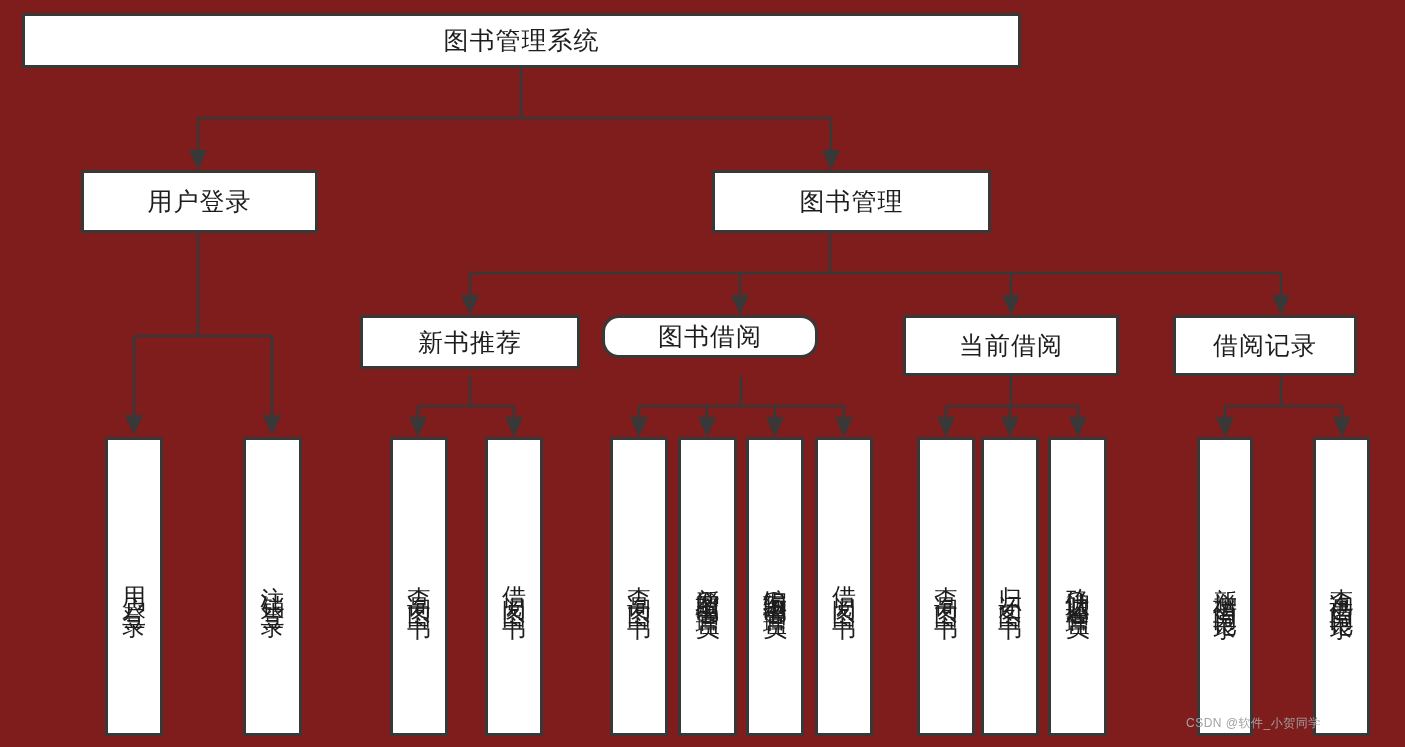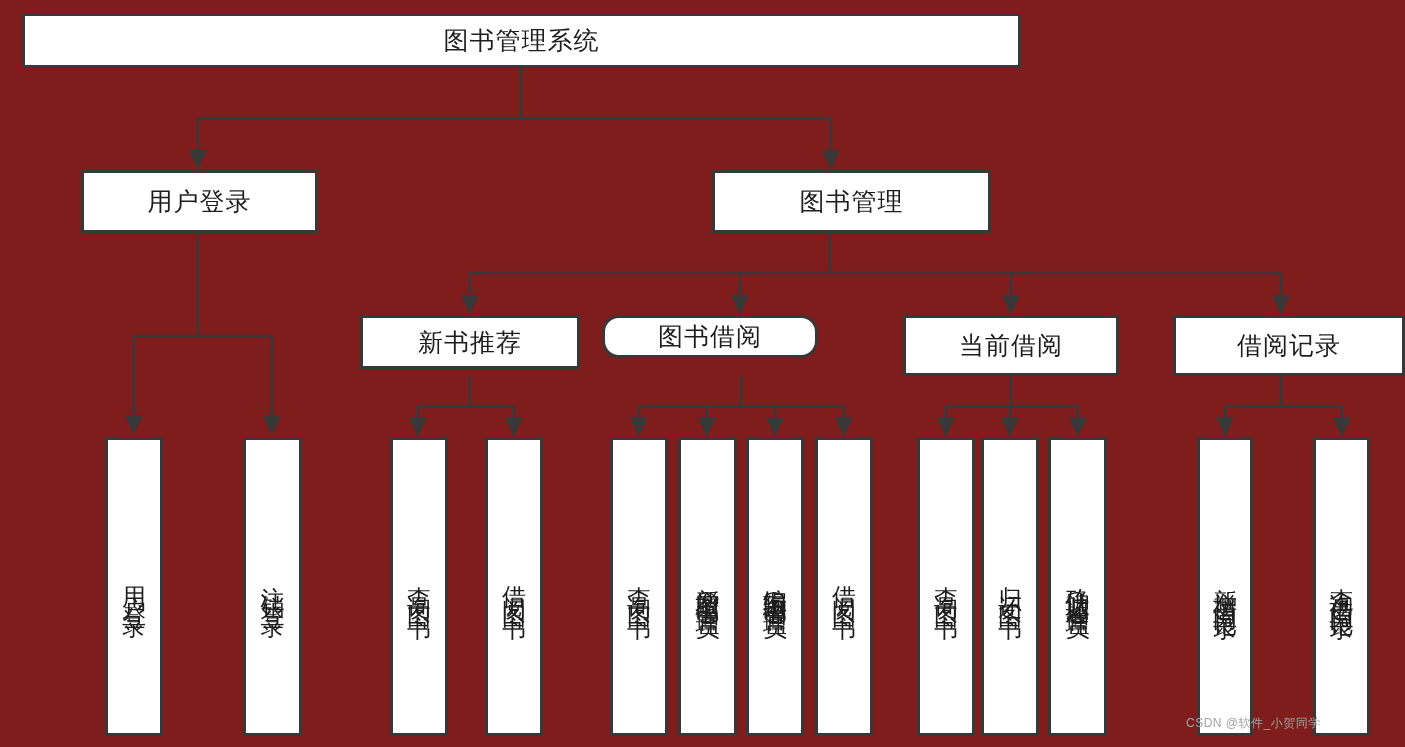--- a/index.html
+++ b/index.html
@@ -85,21 +85,21 @@
 
   <div class="node h-node" style="left:360px;top:315px;width:220px;height:54px;">
     <span>新书推荐</span>
   </div>
   <div class="node h-node" style="left:602px;top:315px;width:216px;height:43px;border-radius:17px;">
     <span>图书借阅</span>
   </div>
   <div class="node h-node" style="left:903px;top:315px;width:216px;height:61px;">
     <span>当前借阅</span>
   </div>
-  <div class="node h-node" style="left:1173px;top:315px;width:232px;height:61px;">
+  <div class="node h-node" style="left:1173px;top:315px;width:184px;height:61px;">
     <span>借阅记录</span>
   </div>
 
   <div class="node v-node ls-wide" style="left:105px;top:437px;width:58px;height:299px;">
     <span>用户登录</span>
   </div>
   <div class="node v-node ls-wide" style="left:243px;top:437px;width:59px;height:299px;">
     <span>注销登录</span>
   </div>
 

